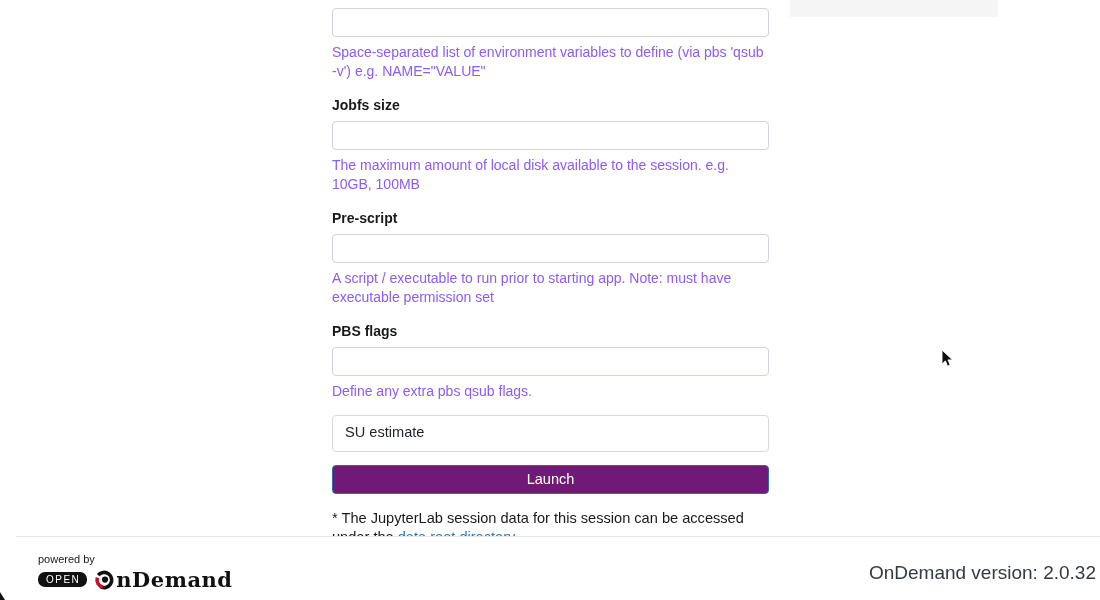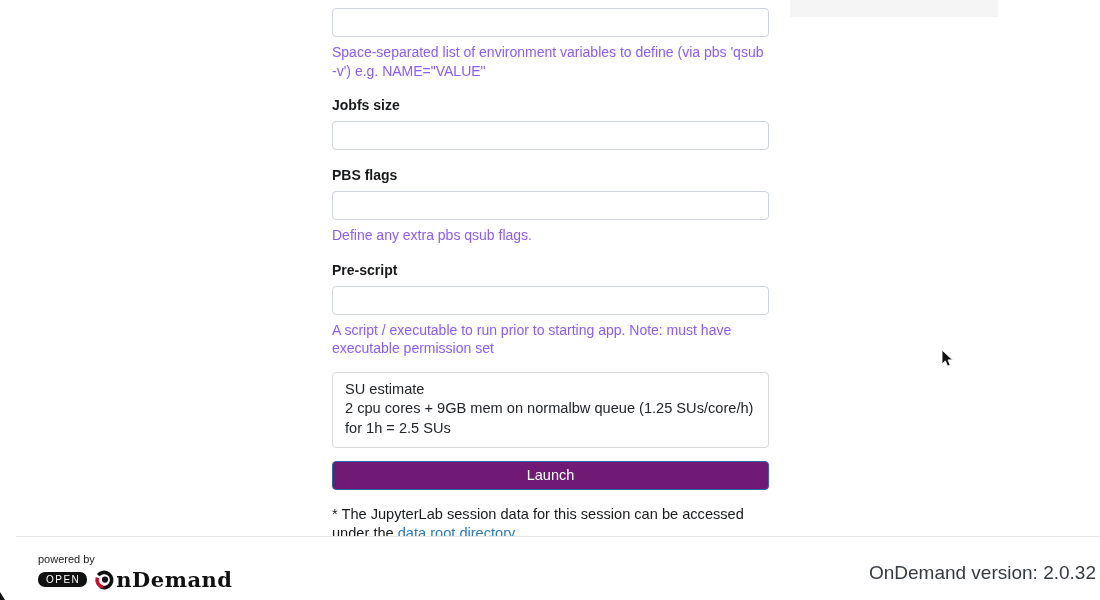--- a/index.html
+++ b/index.html
@@ -165,37 +165,37 @@
 <div class="form-col">
 
   <div>
     <input class="text-input" type="text" value="" style="">
     <div class="help-text">Space-separated list of environment variables to define (via pbs 'qsub -v') e.g. NAME="VALUE"</div>
   </div>
 
   <div>
     <div class="group-label">Jobfs size</div>
     <input class="text-input" type="text" value="" style="">
+    <div class="help-text">The maximum amount of local disk available to the session. e.g. 10GB, 100MB</div>
+  </div>
+
+  <div>
+    <div class="group-label">Pre-script</div>
+    <input class="text-input" type="text" value="" style="">
+    <div class="help-text">A script / executable to run prior to starting app. Note: must have executable permission set</div>
   </div>
 
   <div>
     <div class="group-label">PBS flags</div>
     <input class="text-input" type="text" value="" style="">
     <div class="help-text">Define any extra pbs qsub flags.</div>
-  </div>
-
-  <div>
-    <div class="group-label">Pre-script</div>
-    <input class="text-input" type="text" value="" style="">
-    <div class="help-text">A script / executable to run prior to starting app. Note: must have executable permission set</div>
   </div>
 
   <div class="su-box">
     <div>SU estimate</div>
-    <div>2 cpu cores + 9GB mem on normalbw queue (1.25 SUs/core/h) for 1h = 2.5 SUs</div>
   </div>
 
   <button class="launch-btn">Launch</button>
 
   <div class="footnote"><span>* The JupyterLab session data for this session can be accessed under the </span><a href="#">data root directory</a><span>.</span></div>
 
 </div>
 
 <div class="footer">
   <div class="powered-by">powered by</div>

